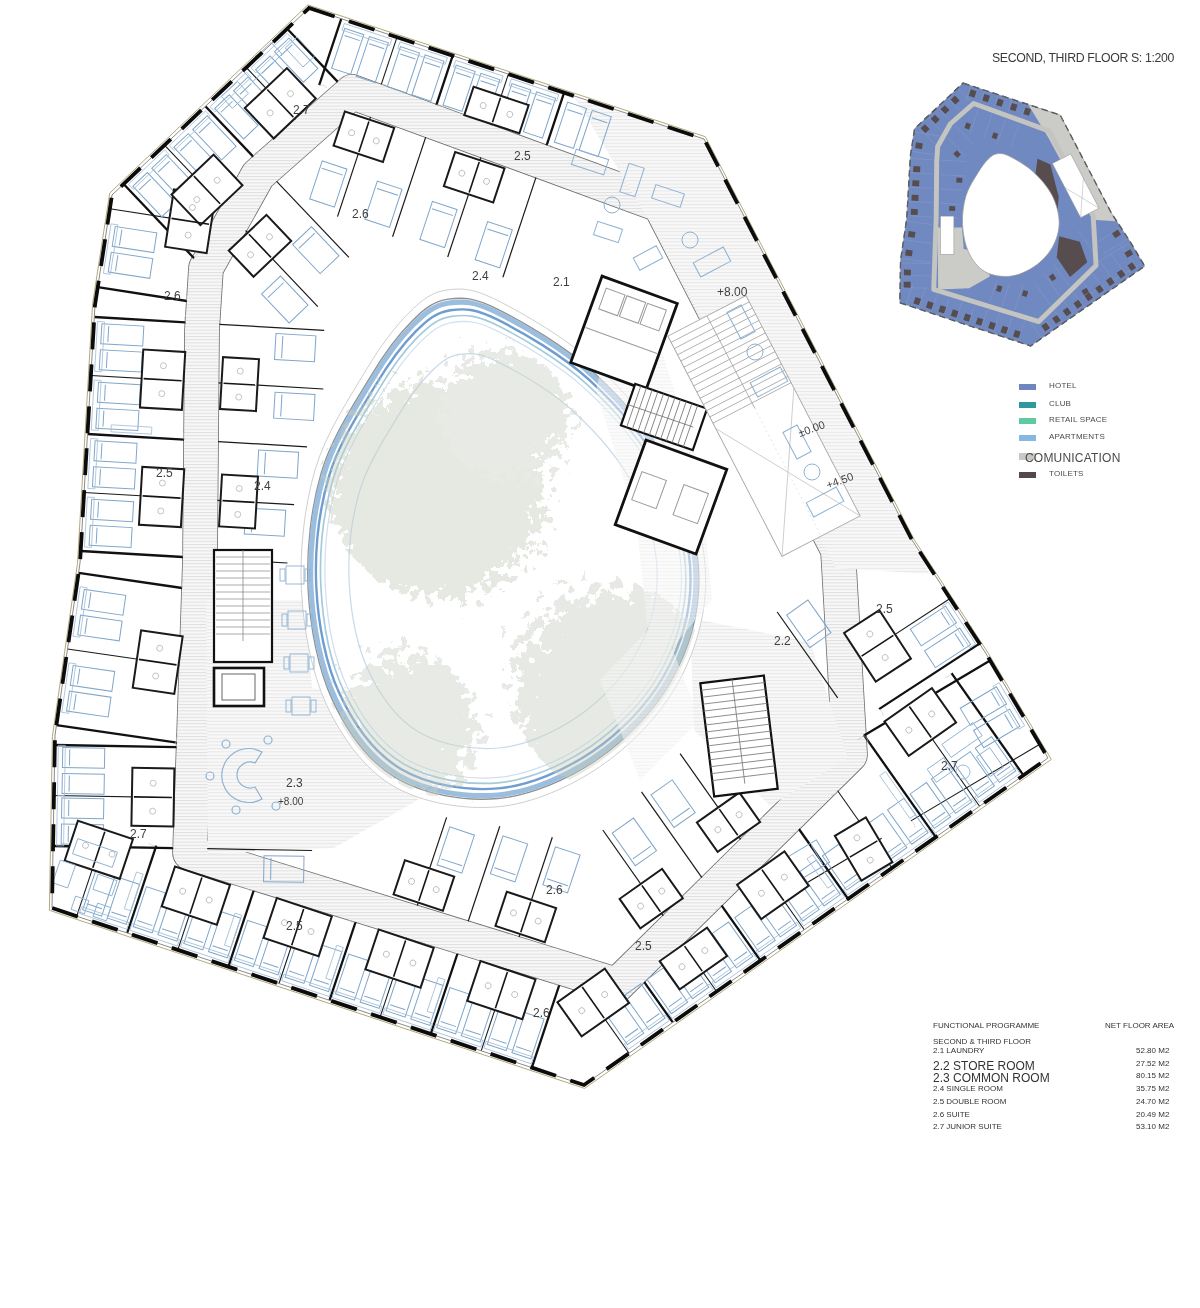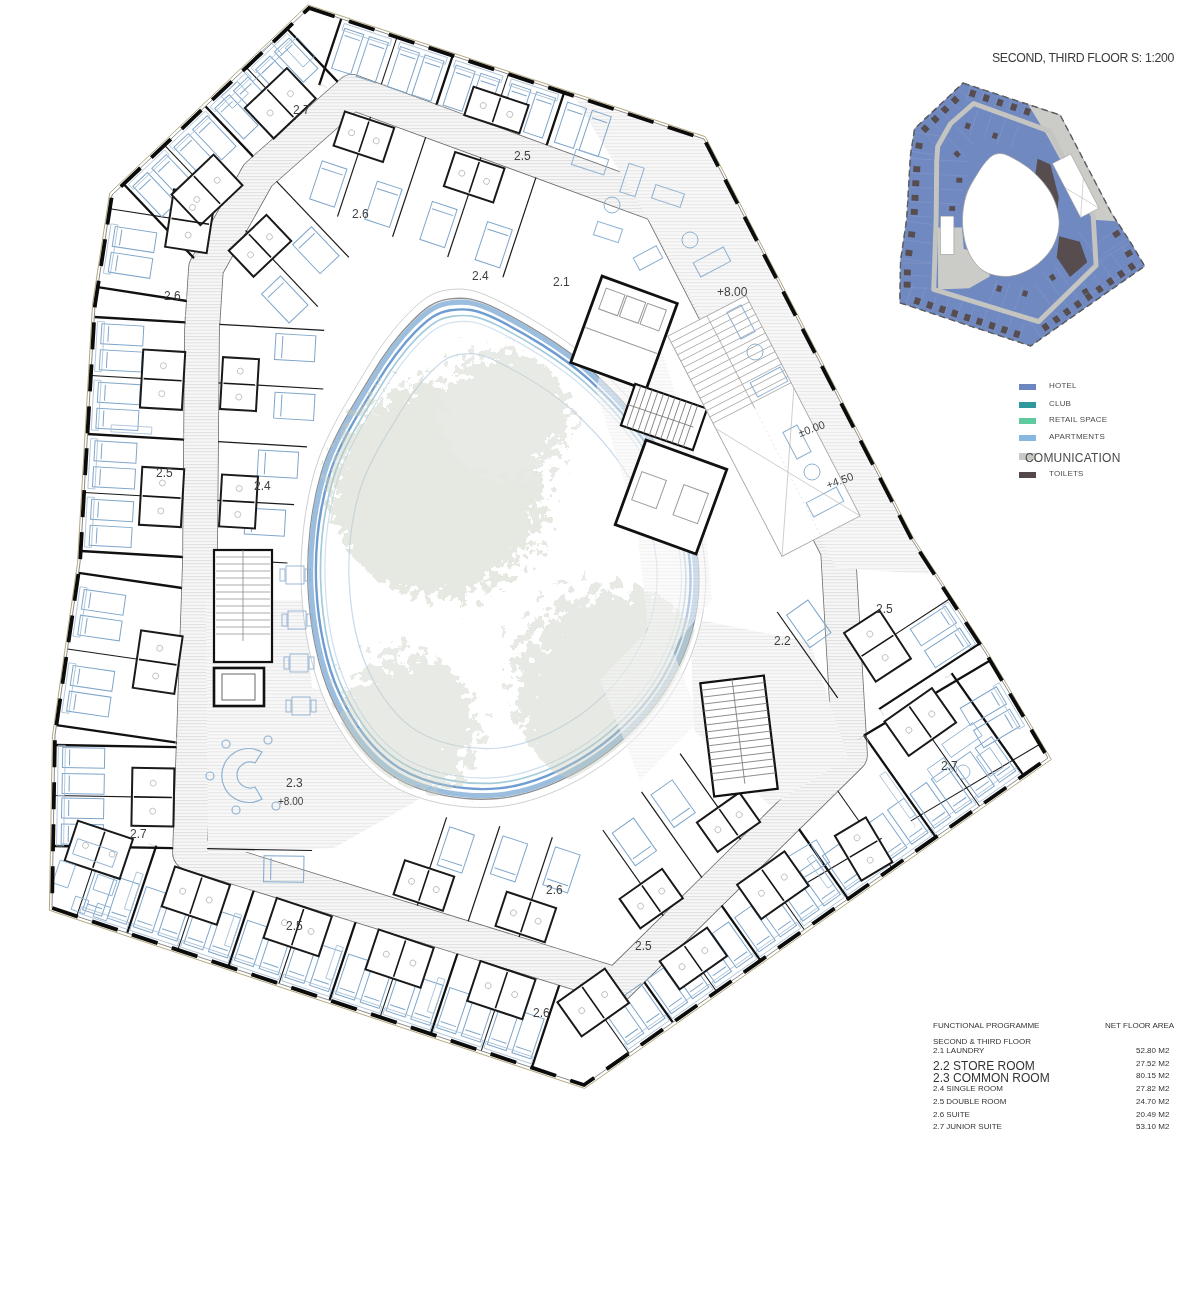--- a/index.html
+++ b/index.html
@@ -1128,18 +1128,18 @@
 <div class="abs" style="left:933px;top:1021px;font-size:8px;color:#333;white-space:nowrap">FUNCTIONAL PROGRAMME</div>
 <div class="abs" style="left:1105px;top:1021px;font-size:8px;color:#333;white-space:nowrap">NET FLOOR AREA</div>
 
 <div style="position:absolute;left:933px;top:1046.0px;font-size:8px;color:#333;white-space:nowrap">2.1 LAUNDRY</div>
 <div style="position:absolute;left:1136px;top:1046.0px;font-size:8px;color:#333;white-space:nowrap">52.80 M2</div>
 <div style="position:absolute;left:933px;top:1058.7px;font-size:12px;color:#333;white-space:nowrap">2.2 STORE ROOM</div>
 <div style="position:absolute;left:1136px;top:1058.7px;font-size:8px;color:#333;white-space:nowrap">27.52 M2</div>
 <div style="position:absolute;left:933px;top:1071.4px;font-size:12px;color:#333;white-space:nowrap">2.3 COMMON ROOM</div>
 <div style="position:absolute;left:1136px;top:1071.4px;font-size:8px;color:#333;white-space:nowrap">80.15 M2</div>
 <div style="position:absolute;left:933px;top:1084.1000000000001px;font-size:8px;color:#333;white-space:nowrap">2.4 SINGLE ROOM</div>
-<div style="position:absolute;left:1136px;top:1084.1000000000001px;font-size:8px;color:#333;white-space:nowrap">27.82 M2</div>
+<div style="position:absolute;left:1136px;top:1084.1000000000001px;font-size:8px;color:#333;white-space:nowrap">35.75 M2</div>
 <div style="position:absolute;left:933px;top:1096.8000000000002px;font-size:8px;color:#333;white-space:nowrap">2.5 DOUBLE ROOM</div>
 <div style="position:absolute;left:1136px;top:1096.8000000000002px;font-size:8px;color:#333;white-space:nowrap">24.70 M2</div>
 <div style="position:absolute;left:933px;top:1109.5000000000002px;font-size:8px;color:#333;white-space:nowrap">2.6 SUITE</div>
 <div style="position:absolute;left:1136px;top:1109.5000000000002px;font-size:8px;color:#333;white-space:nowrap">20.49 M2</div>
 <div style="position:absolute;left:933px;top:1122.2000000000003px;font-size:8px;color:#333;white-space:nowrap">2.7 JUNIOR SUITE</div>
 <div style="position:absolute;left:1136px;top:1122.2000000000003px;font-size:8px;color:#333;white-space:nowrap">53.10 M2</div>
 </body></html>

